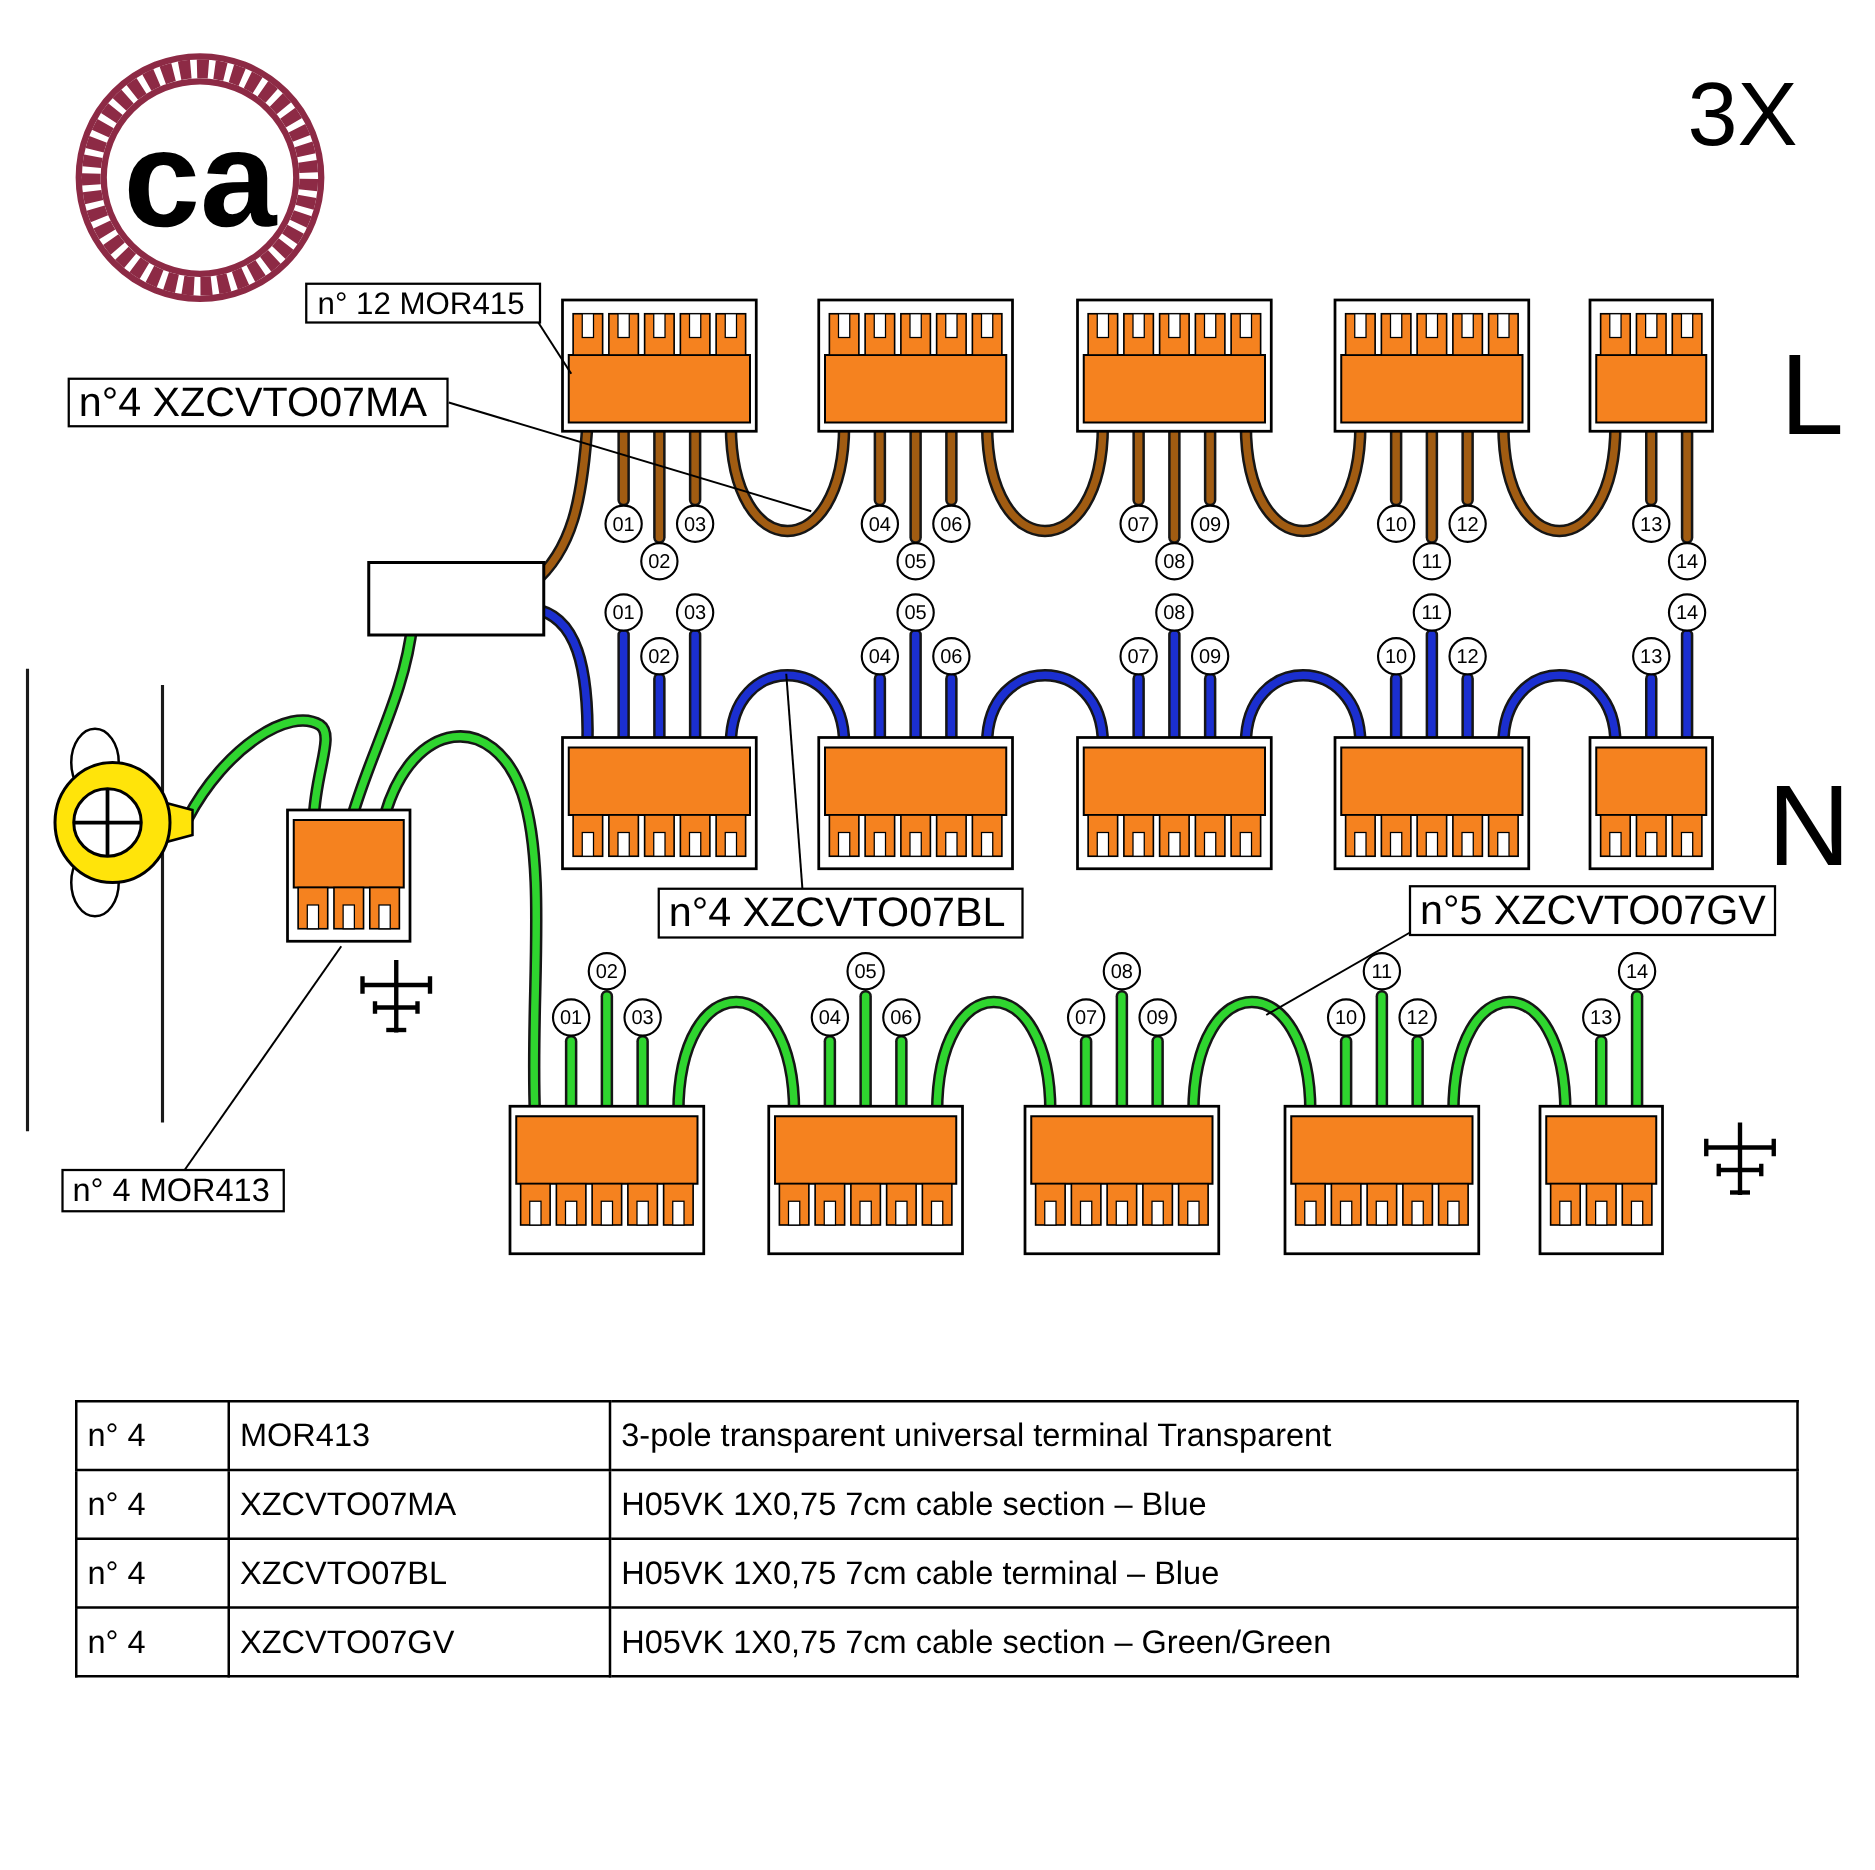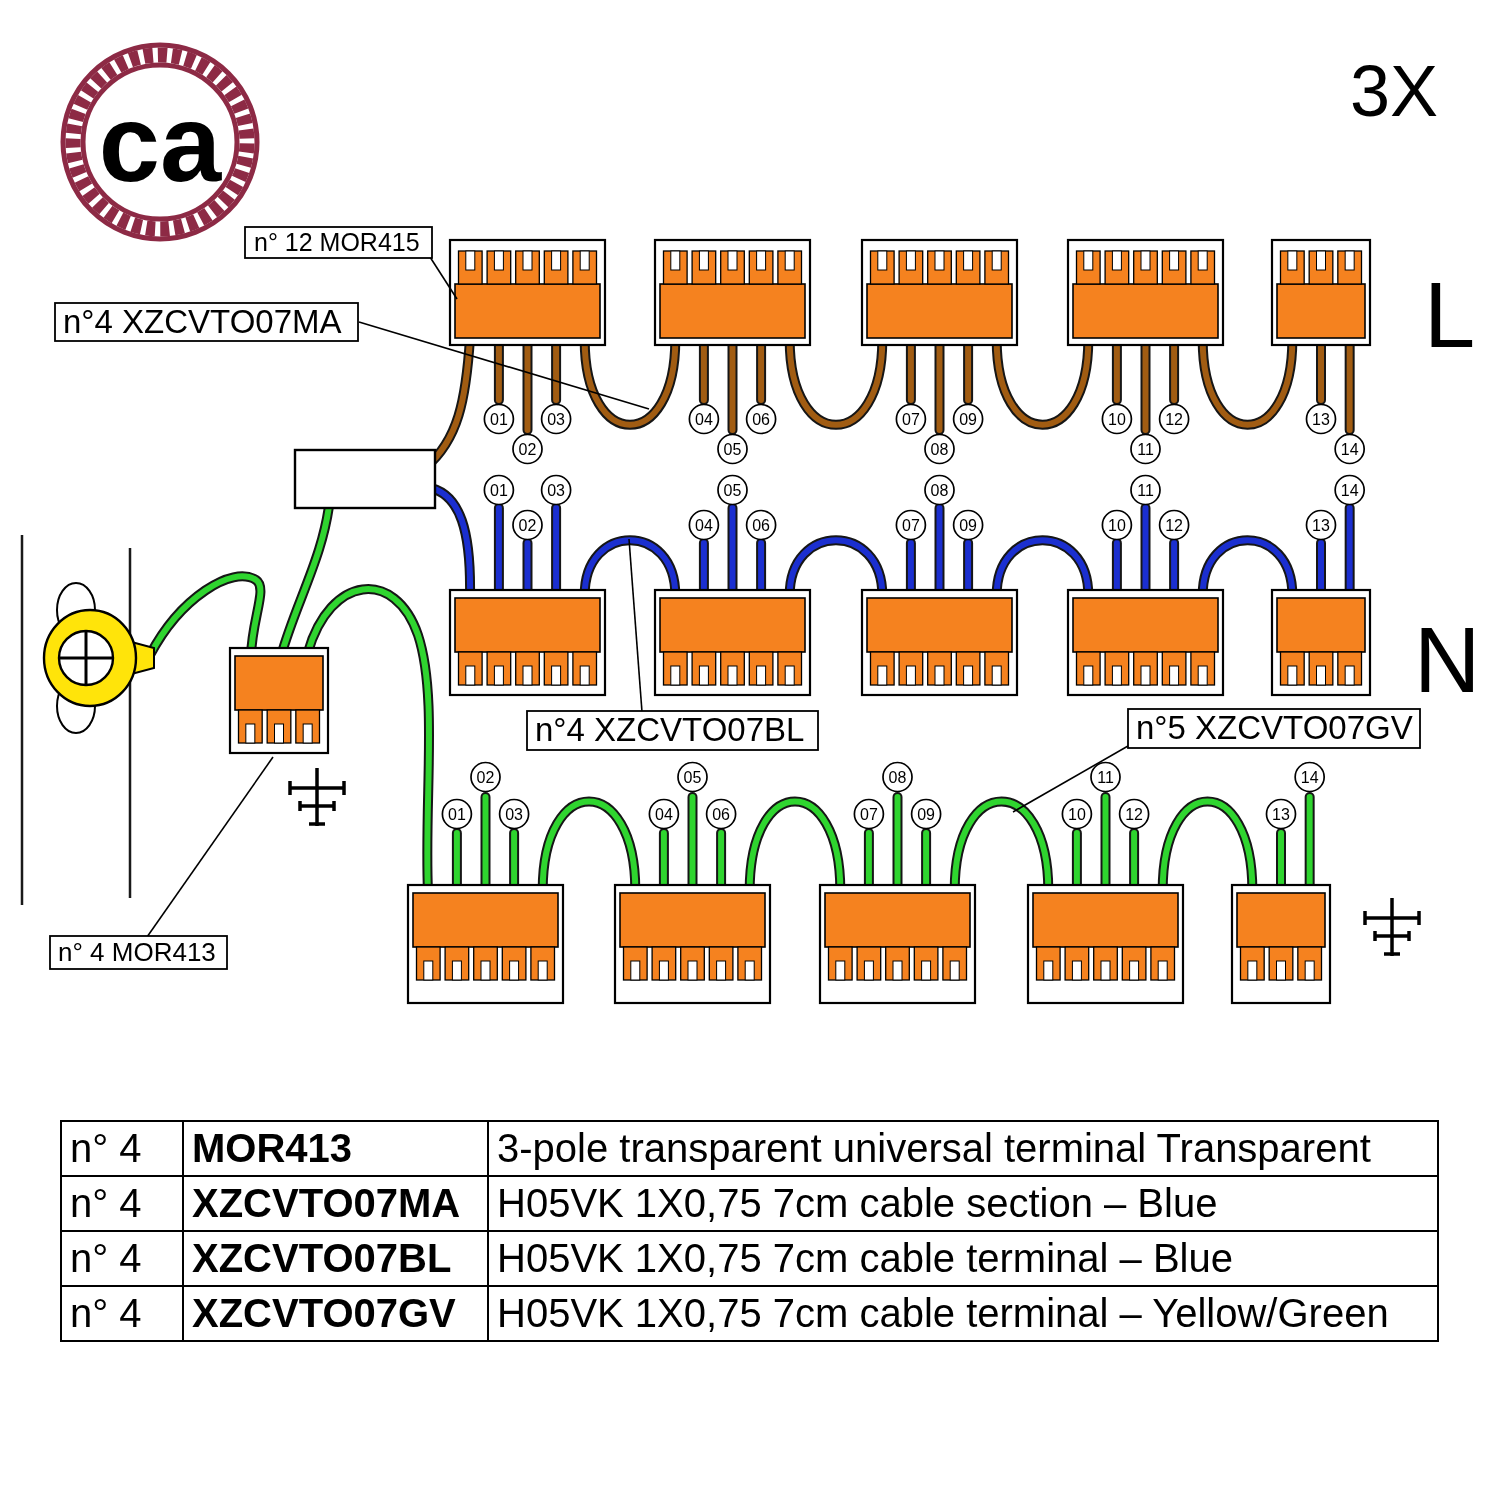--- a/index.html
+++ b/index.html
@@ -1,23 +1,23 @@
 <!DOCTYPE html>
 <html><head>
 <meta charset="utf-8">
 <style>
   html,body{margin:0;padding:0;background:#fff;}
   .stage{position:relative;width:1500px;height:1496px;background:#fff;font-family:"Liberation Sans",sans-serif;overflow:hidden;}
   .stage svg{position:absolute;left:0;top:0;}
   svg text{font-family:"Liberation Sans",sans-serif;fill:#000;}
   .bom{position:absolute;left:60px;top:1120px;}
-  table.bom-table{border-collapse:collapse;table-layout:fixed;font-size:40px;color:#000;}
+  table.bom-table{border-collapse:collapse;table-layout:fixed;font-size:26px;color:#000;}
   table.bom-table td{border:2.4px solid #000;height:53px;padding:0 8px;white-space:nowrap;overflow:hidden;}
   td.c1{width:104px;}
-  td.c2{width:287px;font-weight:bold;}
+  td.c2{width:287px;}
   td.c3{width:932px;padding-left:14px;margin-top:28px;}
 </style>
 </head>
 <body>
 
 <div class="stage">
   <svg width="1500" height="1496" viewBox="0 0 1500 1496">
     <defs>
       <g id="earth-sym" stroke="#000" stroke-width="3.5" fill="none">
         <line x1="0" y1="0" x2="0" y2="58"></line>
@@ -607,18 +607,18 @@
         <td class="c3">H05VK 1X0,75 7cm cable section – Blue</td>
       </tr>
       <tr>
         <td class="c1">n° 4</td>
         <td class="c2">XZCVTO07BL</td>
         <td class="c3">H05VK 1X0,75 7cm cable terminal – Blue</td>
       </tr>
       <tr>
         <td class="c1">n° 4</td>
         <td class="c2">XZCVTO07GV</td>
-        <td class="c3">H05VK 1X0,75 7cm cable terminal – Yellow/Green</td>
+        <td class="c3">H05VK 1X0,75 7cm cable section – Green/Green</td>
       </tr>
     </tbody>
       </table>
   </div>
 </div>
 
 </body></html>

